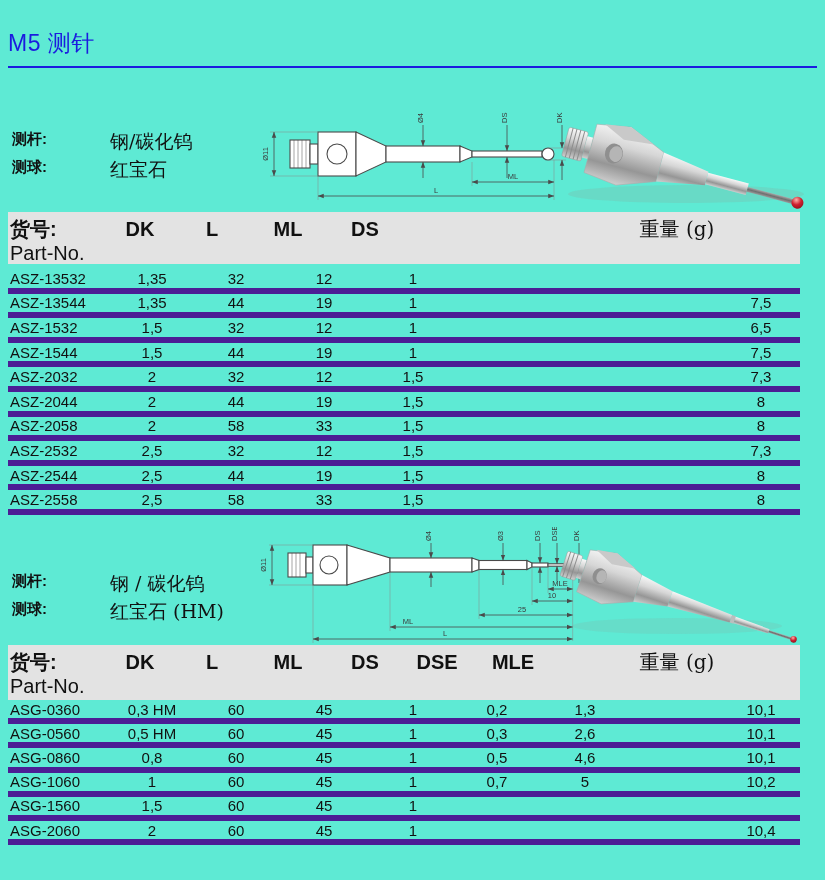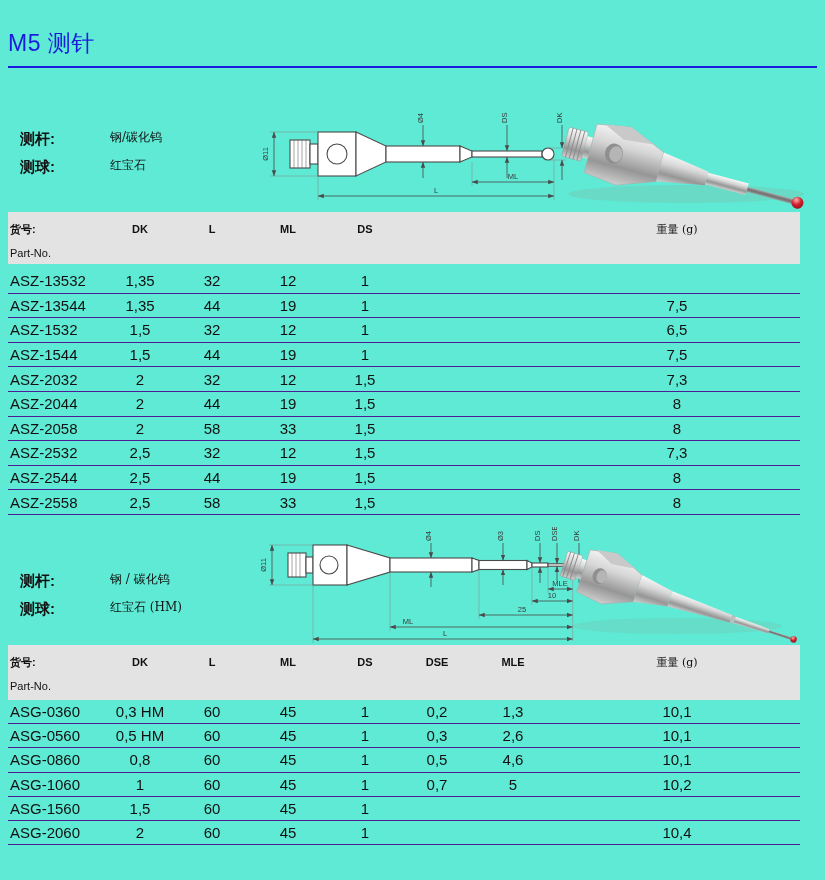--- a/index.html
+++ b/index.html
@@ -2,34 +2,34 @@
 <html><head>
 <meta charset="utf-8">
 <style>
   html,body{margin:0;padding:0;background:#fff;}
   .page{position:relative;width:825px;height:880px;background:#5eead4;overflow:hidden;
         font-family:"Liberation Sans", sans-serif;color:#111;}
   
   .title{position:absolute;left:8px;top:28px;font-size:23px;color:#1b1bdf;letter-spacing:0.5px;}
   .titlerule{position:absolute;left:8px;top:66px;width:809px;height:2px;background:#1b1bdf;}
   
-  .spec-label{position:absolute;left:20px;font-size:15px;font-weight:bold;}
-  .spec-value{position:absolute;left:110px;font-size:12px;font-family:"DejaVu Serif","Liberation Serif",serif;}
+  .spec-label{position:absolute;left:12px;font-size:15px;font-weight:bold;}
+  .spec-value{position:absolute;left:110px;font-size:19px;font-family:"DejaVu Serif","Liberation Serif",serif;}
   
   .tbl{position:absolute;left:8px;width:792px;}
   .grid8{display:grid;grid-template-columns:96px 72px 72px 80px 74px 70px 82px 246px;}
   .thead{background:#e3e3e3;box-sizing:border-box;padding-top:4px;}
   .hrow1{height:26px;align-items:center;}
   .hrow2{height:22px;align-items:center;}
-  .hc{font-size:11px;font-weight:bold;text-align:center;line-height:1;}
+  .hc{font-size:20px;font-weight:bold;text-align:center;line-height:1;}
   .hc.part{text-align:left;padding-left:2px;}
   .hc.sub{font-weight:normal;}
   .hc.serif{font-family:"DejaVu Serif","Liberation Serif",serif;font-weight:normal;text-align:center;}
   .tbody{padding-top:5px;}
-  .tr{align-items:center;border-bottom:1px solid #4c1d95;box-sizing:border-box;}
+  .tr{align-items:center;border-bottom:6px solid #4c1d95;box-sizing:border-box;gap:12px;}
   #t1 .tr{height:24.6px;}
   #t2 .tr{height:24.2px;}
   .td{font-size:15px;text-align:center;line-height:1;}
   .td.part{text-align:left;padding-left:2px;}
   
   .dwg,.photo{position:absolute;}
   .dwg text{font-family:"Liberation Sans",sans-serif;font-size:7px;fill:#3a3a3a;}
   .dwg .dimlbl{font-size:7.5px;}
   .outline{fill:#ffffff;stroke:#4a4a4a;stroke-width:1.1;}
   .dim{stroke:#4a4a4a;stroke-width:0.8;fill:none;}

